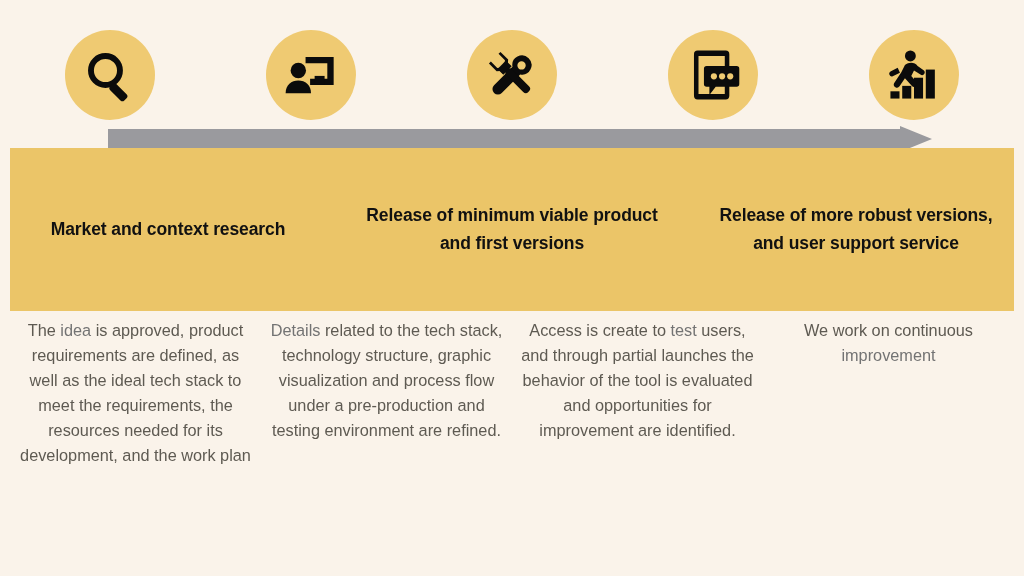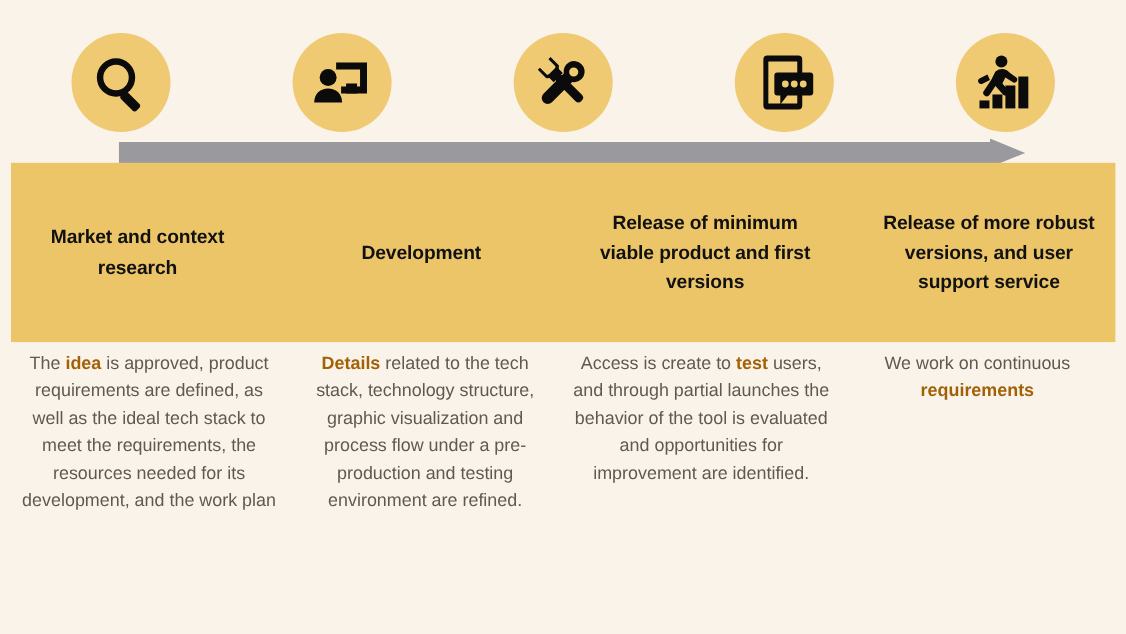--- a/index.html
+++ b/index.html
@@ -106,22 +106,22 @@
     padding: 0 9px;
     box-sizing: border-box;
   }
   .body-text {
     font-size: 16.3px;
     color: #5e5a52;
     text-align: center;
     line-height: 1.53;
   }
   .body-text b {
-    color: #a16207;
-    font-weight: bold;
+    color: #737373;
+    font-weight: normal;
   }
 </style>
 </head>
 <body>
 
 <div class="stage-board">
 
   <div class="icon-row">
 
     <div class="icon-cell">
@@ -206,38 +206,35 @@
     <svg width="824" height="26" viewBox="0 0 824 26" aria-hidden="true">
       <path d="M0 3 H792 V0 L824 13 L792 26 V23 H0 Z" fill="#9a9a9e"></path>
     </svg>
   </div>
 
   <div class="gold-band">
     <div class="band-cell">
       <div class="band-title">Market and context research</div>
     </div>
     <div class="band-cell">
-      <div class="band-title">Development</div>
-    </div>
-    <div class="band-cell">
       <div class="band-title">Release of minimum viable product and first versions</div>
     </div>
     <div class="band-cell">
       <div class="band-title">Release of more robust versions, and user support service</div>
     </div>
   </div>
 
   <div class="body-row">
     <div class="body-cell">
       <div class="body-text"><span>The </span><b>idea</b><span> is approved, product requirements are defined, as well as the ideal tech stack to meet the requirements, the resources needed for its development, and the work plan</span></div>
     </div>
     <div class="body-cell">
       <div class="body-text"><b>Details</b><span> related to the tech stack, technology structure, graphic visualization and process flow under a pre-production and testing environment are refined.</span></div>
     </div>
     <div class="body-cell">
       <div class="body-text"><span>Access is create to </span><b>test</b><span> users, and through partial launches the behavior of the tool is evaluated and opportunities for improvement are identified.</span></div>
     </div>
     <div class="body-cell">
-      <div class="body-text"><span>We work on continuous </span><b>requirements</b></div>
+      <div class="body-text"><span>We work on continuous </span><b>improvement</b></div>
     </div>
   </div>
 
 </div>
 
 </body></html>

